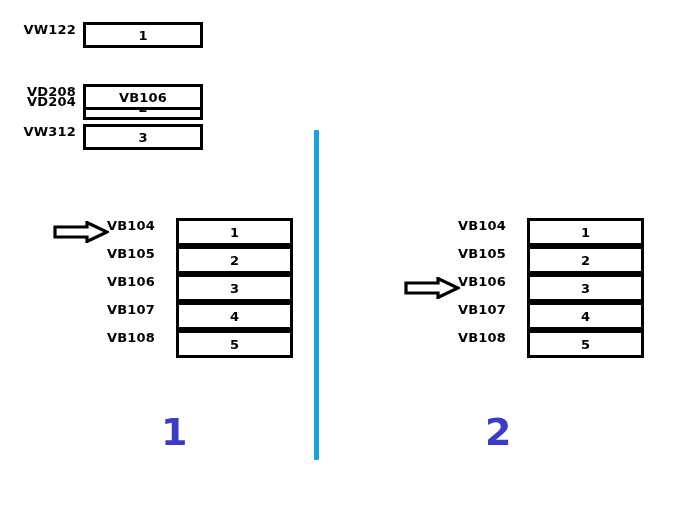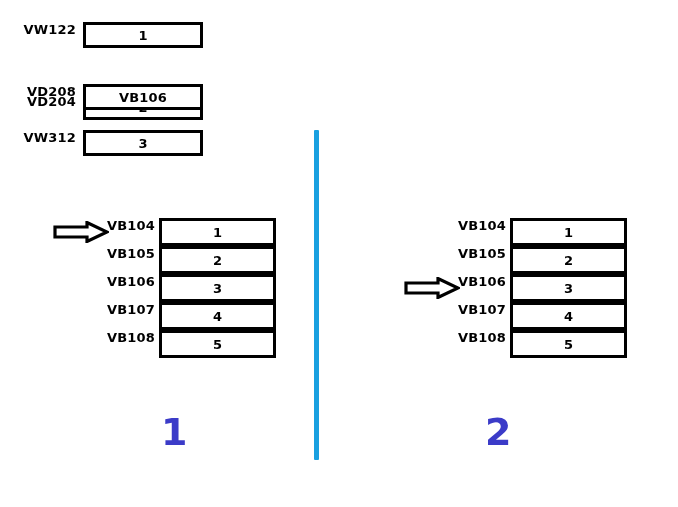--- a/index.html
+++ b/index.html
@@ -51,21 +51,21 @@
 
   
   .top-group { position: absolute; left: 0; top: 0; width: 240px; height: 180px; }
   .top-group .row { left: 0; width: 210px; }
   .top-group .row-label { width: 76px; padding-right: 7px; }
   .top-group .cell { width: 120px; height: 26px; }
 
   
   .stack { position: absolute; }
   .stack .row { left: 0; }
-  .stack .row-label { width: 155px; padding-right: 4px; }
+  .stack .row-label { width: 155px; padding-right: 21px; }
   .stack .cell { width: 117px; height: 28px; }
 
   #stack-left  { left: 0px;   top: 218px; width: 290px; height: 150px; }
   #stack-right { left: 351px; top: 218px; width: 290px; height: 150px; }
 
   
   .block-arrow {
     position: absolute;
     width: 56px;
     height: 22px;
@@ -106,21 +106,21 @@
         <div class="cell">1</div>
       </div>
       <div class="row" style="top: 74px; margin-top: 20px;">
         <div class="row-label">VD204</div>
         <div class="cell">2</div>
       </div>
       <div class="row" style="top: 84px;">
         <div class="row-label">VD208</div>
         <div class="cell">VB106</div>
       </div>
-      <div class="row" style="top: 130px;">
+      <div class="row" style="top: 124px;">
         <div class="row-label">VW312</div>
         <div class="cell">3</div>
       </div>
     </div>
 
   <div class="stack" id="stack-left">
       <div class="row" style="top: 0px;">
         <div class="row-label">VB104</div>
         <div class="cell">1</div>
       </div>

